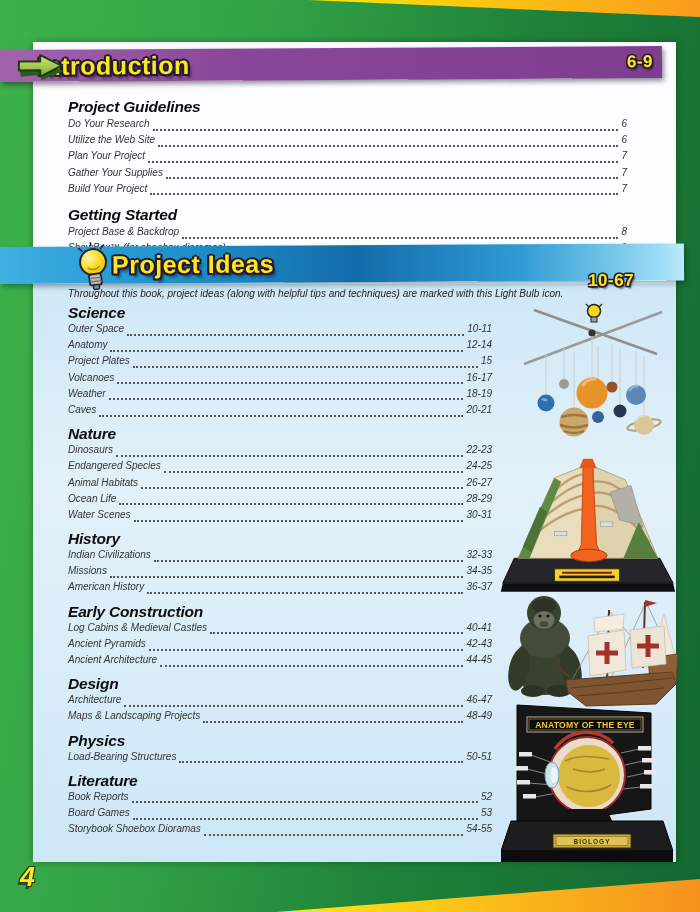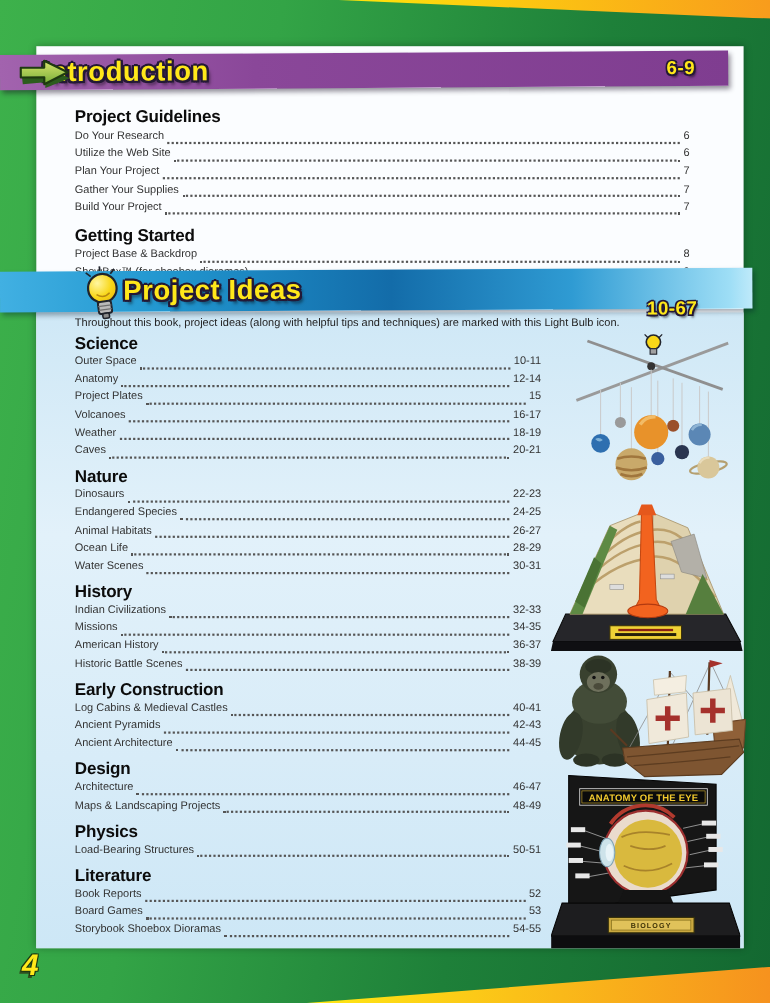--- a/index.html
+++ b/index.html
@@ -8,40 +8,40 @@
     font-family:"Liberation Sans","DejaVu Sans",sans-serif;
     background:linear-gradient(100deg,#3db14b 0%,#33a446 30%,#1e8039 65%,#136831 100%);
   }
   .wedge-top{position:absolute;top:0;right:0;width:392px;height:17px;
     clip-path:polygon(0 0,100% 0,100% 100%);
     background:linear-gradient(90deg,#ffe60a,#f89c1c);z-index:2;}
   .wedge-bottom{position:absolute;bottom:0;right:0;width:424px;height:33px;
     clip-path:polygon(0 100%,100% 0,100% 100%);
     background:linear-gradient(90deg,#ffe913,#f6921e);z-index:2;}
   .paper{position:absolute;left:33px;top:42px;width:643px;height:820px;
-    background:#fbfdff;box-shadow:0 0 7px rgba(0,0,0,.3);z-index:3;}
+    background:#fbfdff;box-shadow:0 0 7px rgba(0,0,0,.3);z-index:3;font-style:italic;}
   .ideas-area{position:absolute;left:0;right:0;top:242px;bottom:0;
     background:linear-gradient(180deg,#cfe8f6 0%,#e2f1fa 35%,#d8ecf8 70%,#cde7f6 100%);}
   
   .band{position:absolute;left:0;display:flex;align-items:center;z-index:5;
     transform-origin:left center;}
   .band-purple{top:50px;width:662px;height:32px;transform:rotate(-0.35deg);
     background:linear-gradient(90deg,#a263ae 0%,#8a4799 35%,#7f3d90 100%);
     box-shadow:2px 3px 5px rgba(20,10,30,.45);}
   .band-blue{top:247px;width:684px;height:37px;transform:rotate(-0.3deg);
     background:linear-gradient(90deg,#41b0e2 0%,#2196cf 22%,#136ca9 52%,#2f9bd3 76%,#9edef6 97%,#bfeafa 100%);
     box-shadow:2px 3px 5px rgba(0,20,40,.35);}
   .band-title{font-size:25px;font-weight:800;color:#ffe81a;letter-spacing:.5px;
     text-shadow:-2px -1px 0 #241936,2px -1px 0 #241936,-2px 2px 0 #241936,2px 2px 0 #241936,
       0 -2px 0 #241936,0 2px 0 #241936,-2px 0 0 #241936,2px 0 0 #241936,3px 4px 3px rgba(0,0,0,.5);}
   .band-range{position:absolute;font-size:17px;font-weight:800;color:#ffe81a;letter-spacing:.5px;
     text-shadow:-1.5px -1px 0 #241936,1.5px -1px 0 #241936,-1.5px 1.5px 0 #241936,1.5px 1.5px 0 #241936,
       0 -1.5px 0 #241936,0 1.5px 0 #241936,2px 3px 2px rgba(0,0,0,.5);}
   .band-purple .band-title{margin-left:38px;}
-  .band-purple .band-range{right:30px;}
+  .band-purple .band-range{right:9px;}
   .band-blue .band-title{margin-left:112px;}
   .band-blue .band-range{right:50px;margin-top:36px;}
   .arrow-wrap{position:absolute;left:13px;top:1px;width:58px;height:32px;}
   .bulb-band{position:absolute;left:74px;top:241px;width:40px;height:58px;z-index:6;}
   
   .intro-content{position:absolute;top:49px;left:35px;width:559px;}
   .ideas-inner{position:absolute;left:35px;top:4px;}
   .ideas-note{font-size:10px;color:#222;margin:0 0 4px 0;}
   .toc-col{width:424px;}
   .intro-content .toc-col{width:559px;}
@@ -185,25 +185,20 @@
           <div class="toc-row">
             <span class="toc-label">Missions</span>
             <span class="toc-leader"></span>
             <span class="toc-page">34-35</span>
           </div>
           <div class="toc-row">
             <span class="toc-label">American History</span>
             <span class="toc-leader"></span>
             <span class="toc-page">36-37</span>
           </div>
-          <div class="toc-row">
-            <span class="toc-label">Historic Battle Scenes</span>
-            <span class="toc-leader"></span>
-            <span class="toc-page">38-39</span>
-          </div>
           <div class="toc-heading">Early Construction</div>
           <div class="toc-row">
             <span class="toc-label">Log Cabins &amp; Medieval Castles</span>
             <span class="toc-leader"></span>
             <span class="toc-page">40-41</span>
           </div>
           <div class="toc-row">
             <span class="toc-label">Ancient Pyramids</span>
             <span class="toc-leader"></span>
             <span class="toc-page">42-43</span>

